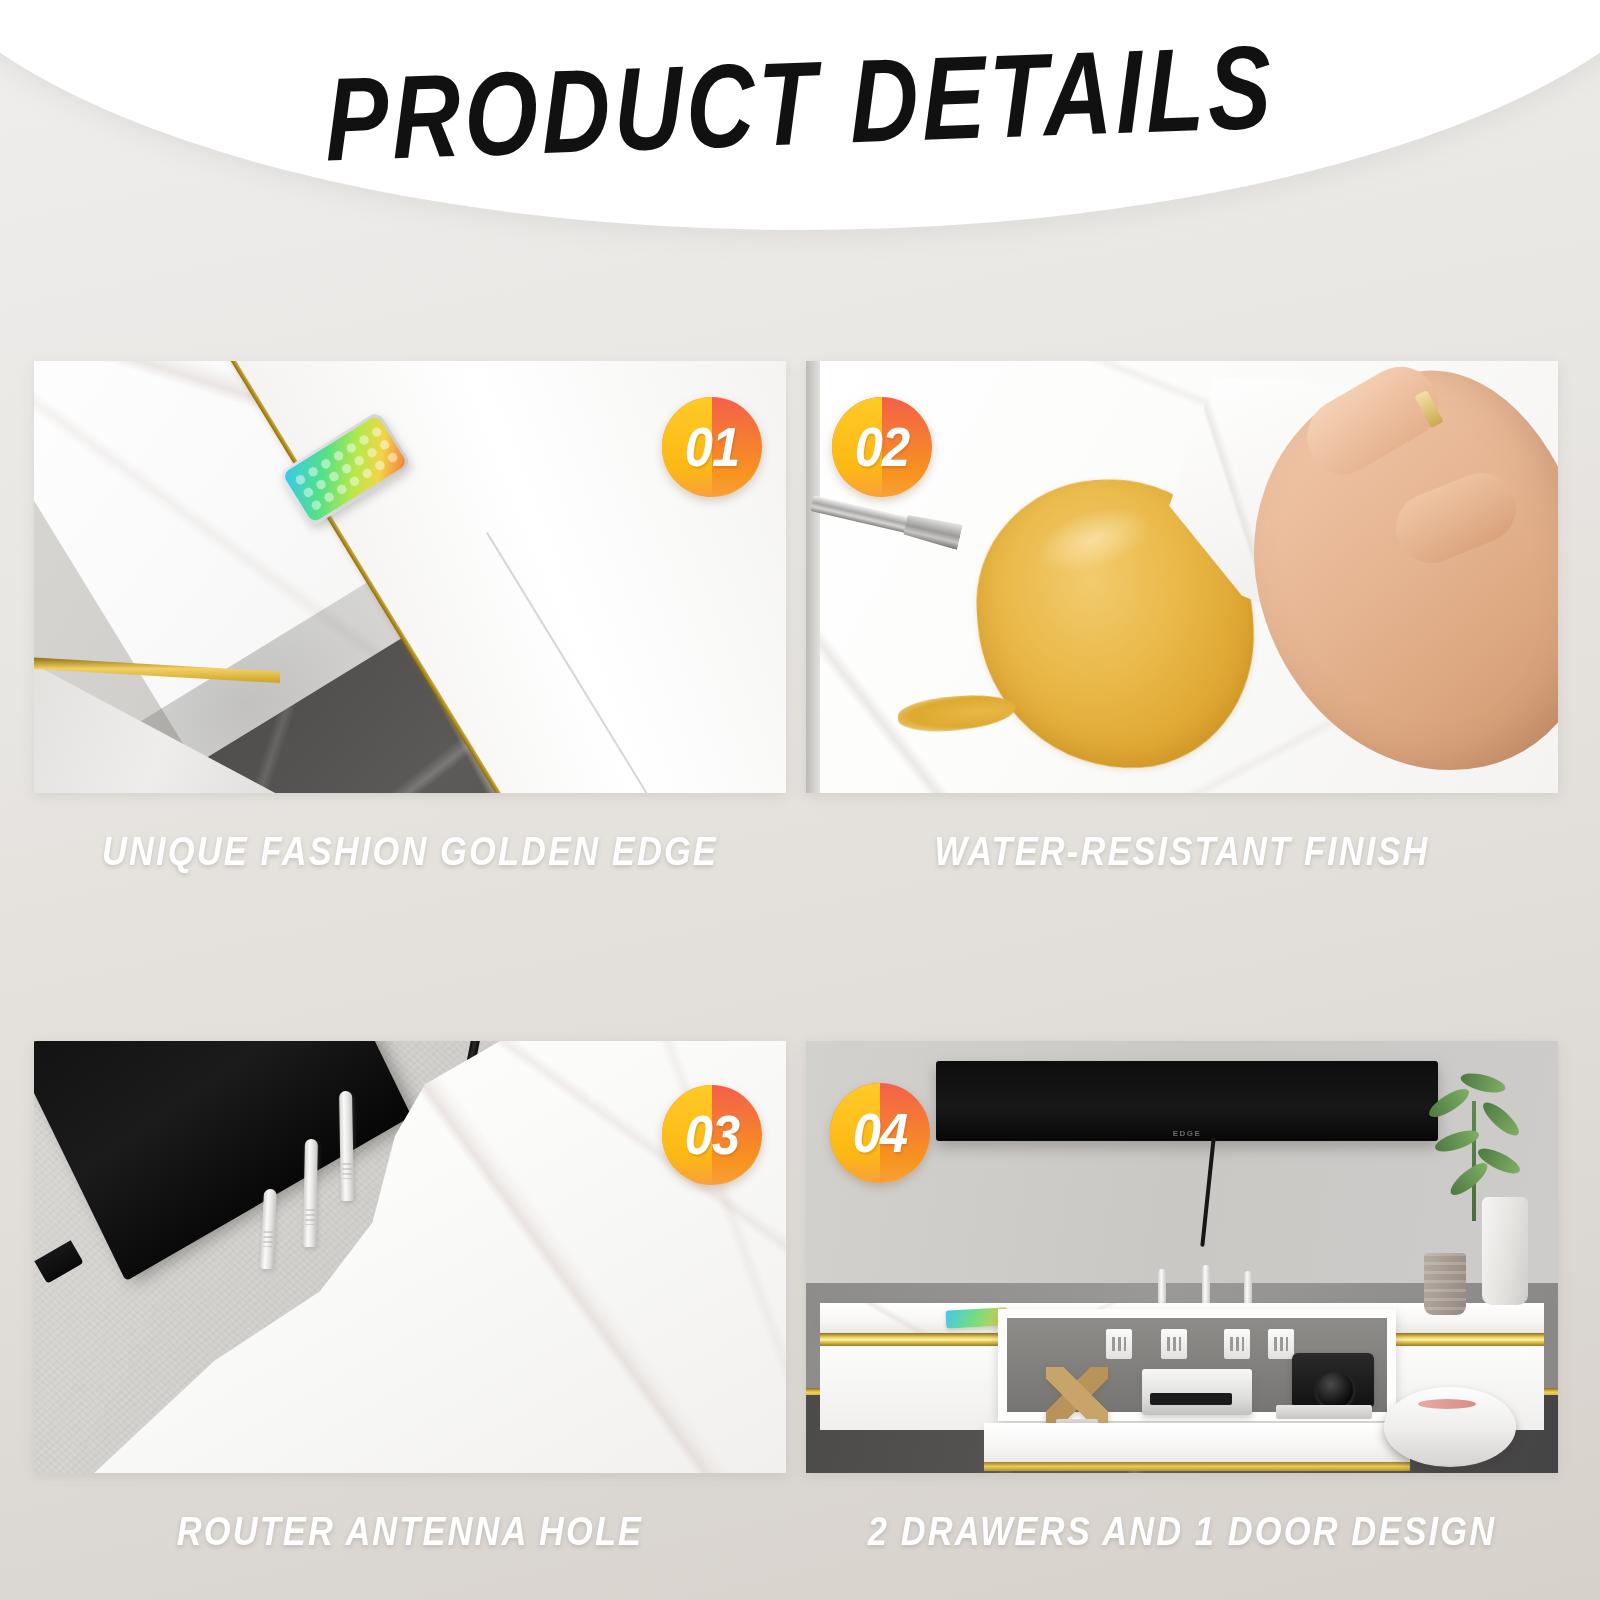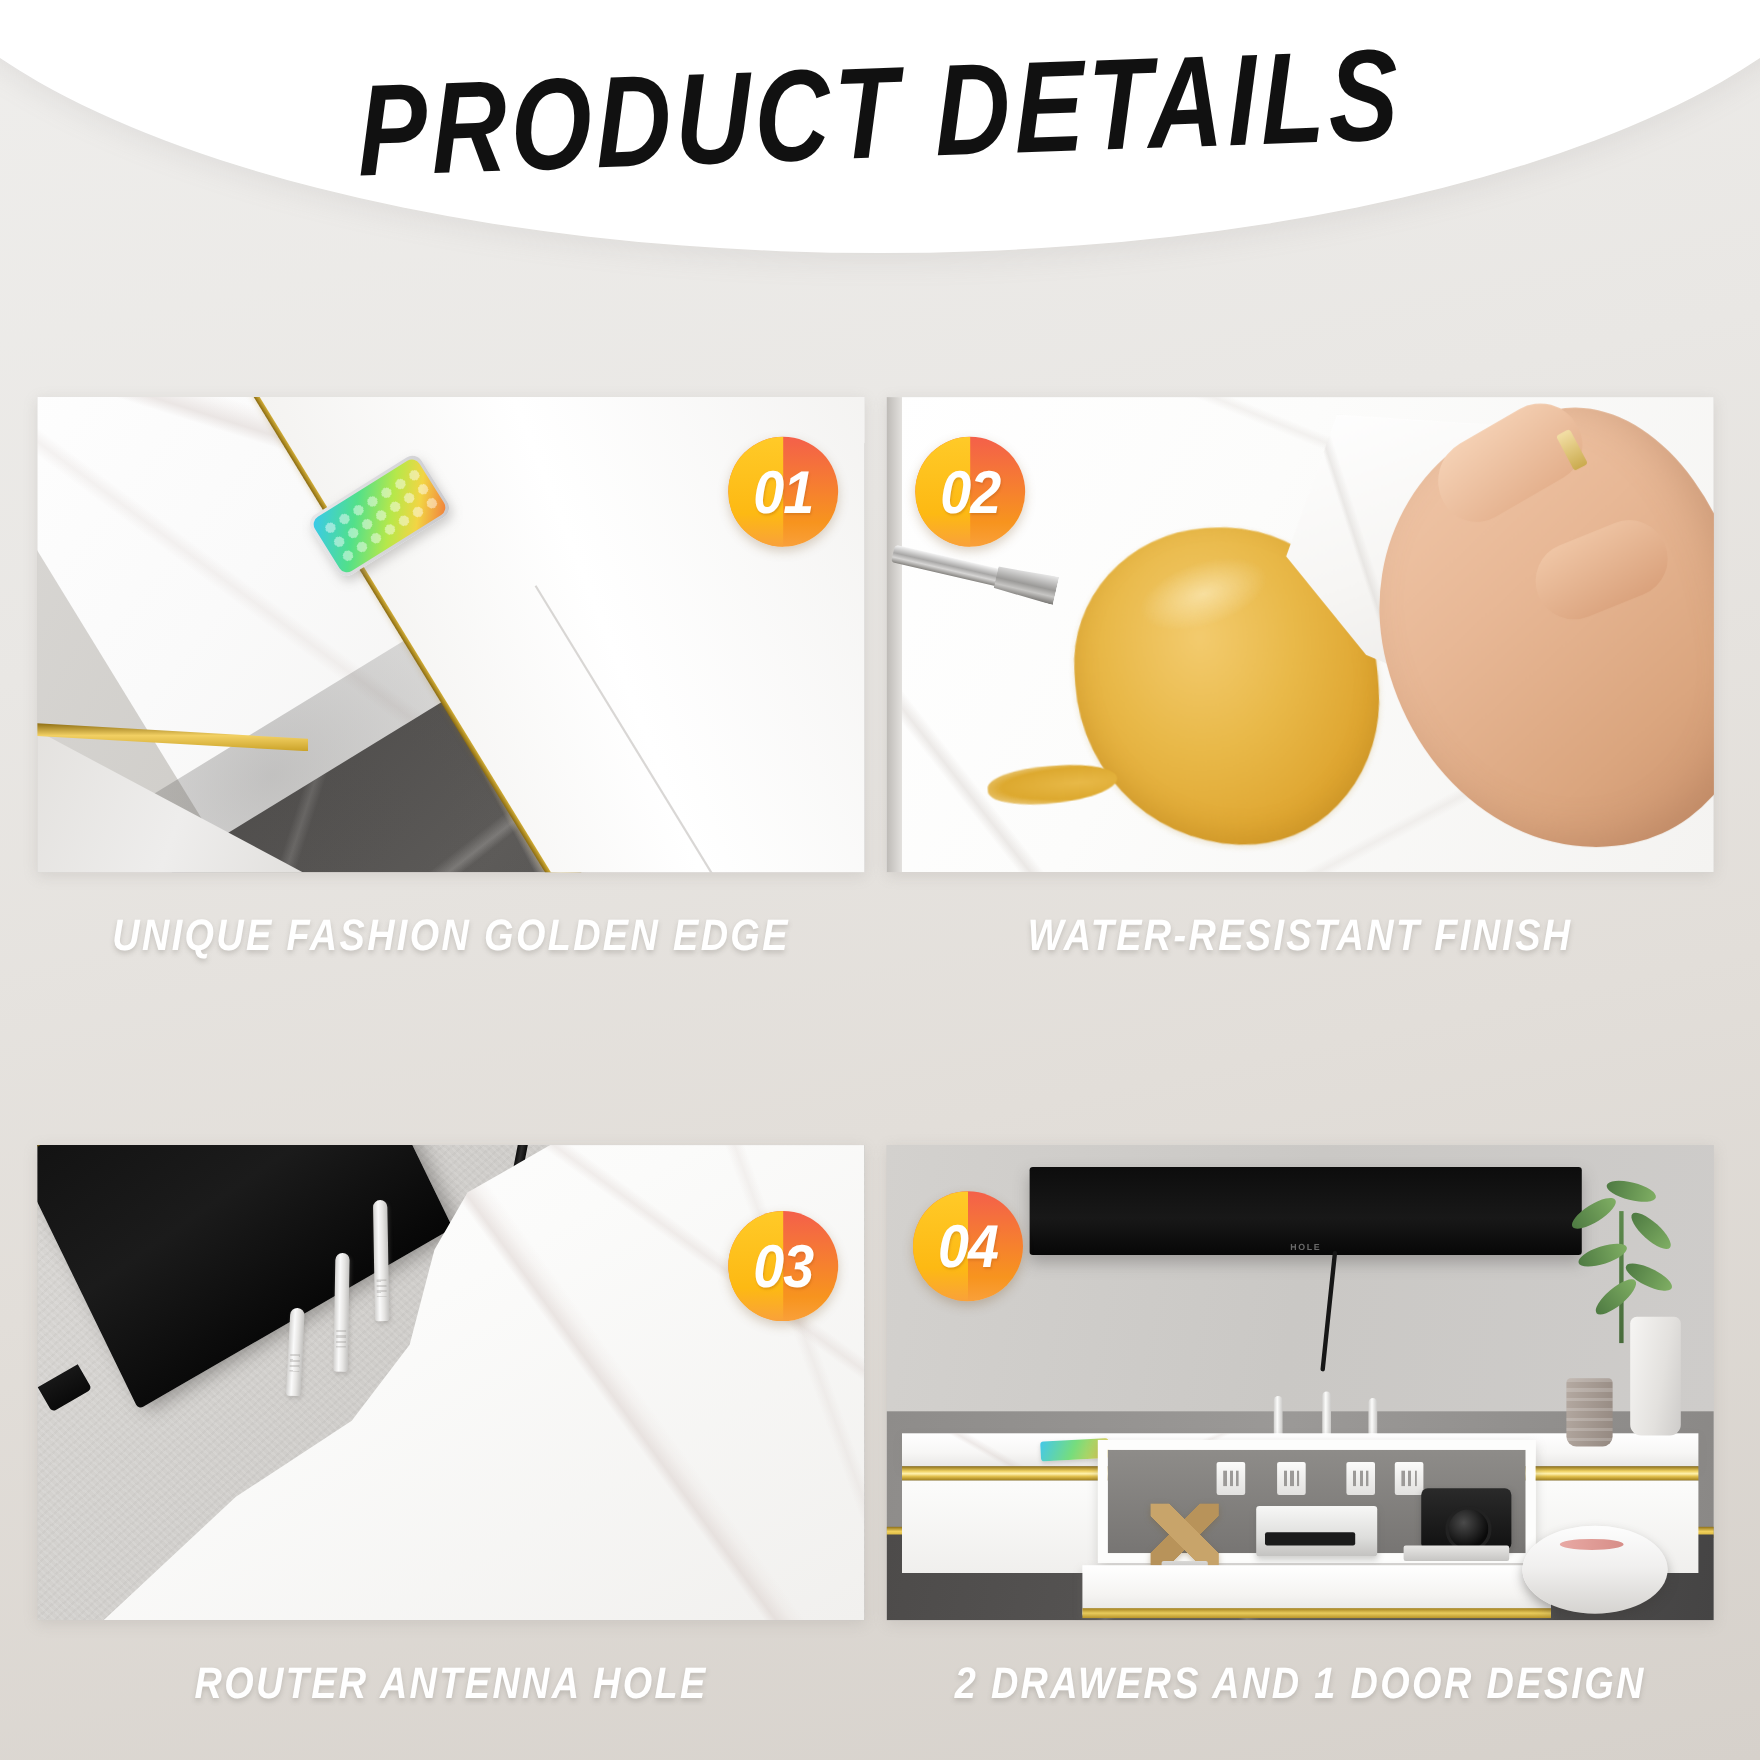--- a/index.html
+++ b/index.html
@@ -96,21 +96,21 @@
     font-weight:bold;
     font-style:italic;
     letter-spacing:-1px;
     transform:scaleX(.92);
     text-shadow:1px 2px 2px rgba(170,90,20,.30);
     z-index:3;
     line-height:1;
   }
   .b01{ right:24px; top:36px; }
   .b02{ left:26px;  top:36px; }
-  .b03{ right:24px; top:60px;text-align:right; }
+  .b03{ right:24px; top:44px;text-align:right; }
   .b04{ left:24px;  top:42px; }
 
   
   .p1-wall{
     position:absolute; inset:0;
     background:linear-gradient(120deg,#d9d7d4 0%,#cfcdc9 40%,#c9c6c2 100%);
   }
   .p1-floor{
     position:absolute; left:0; top:0; width:100%; height:100%;
     background:
@@ -694,21 +694,21 @@
   </div>
 
   <div class="cell r2">
     <div class="photo">
       <div class="p4-wall-top"></div>
       <div class="p4-wall-bot"></div>
       <div class="p4-skirt"></div>
       <div class="p4-floor"></div>
 
       <div class="p4-tv">
-        <span class="p4-tv-label">HOLE</span>
+        <span class="p4-tv-label">EDGE</span>
       </div>
       <div class="p4-tvcable"></div>
 
       <div class="p4-ant p4a1"></div>
       <div class="p4-ant p4a2"></div>
       <div class="p4-ant p4a3"></div>
 
       <div class="p4-top-slab"></div>
       <div class="p4-gold-band"></div>
       <div class="p4-white-band"></div>

